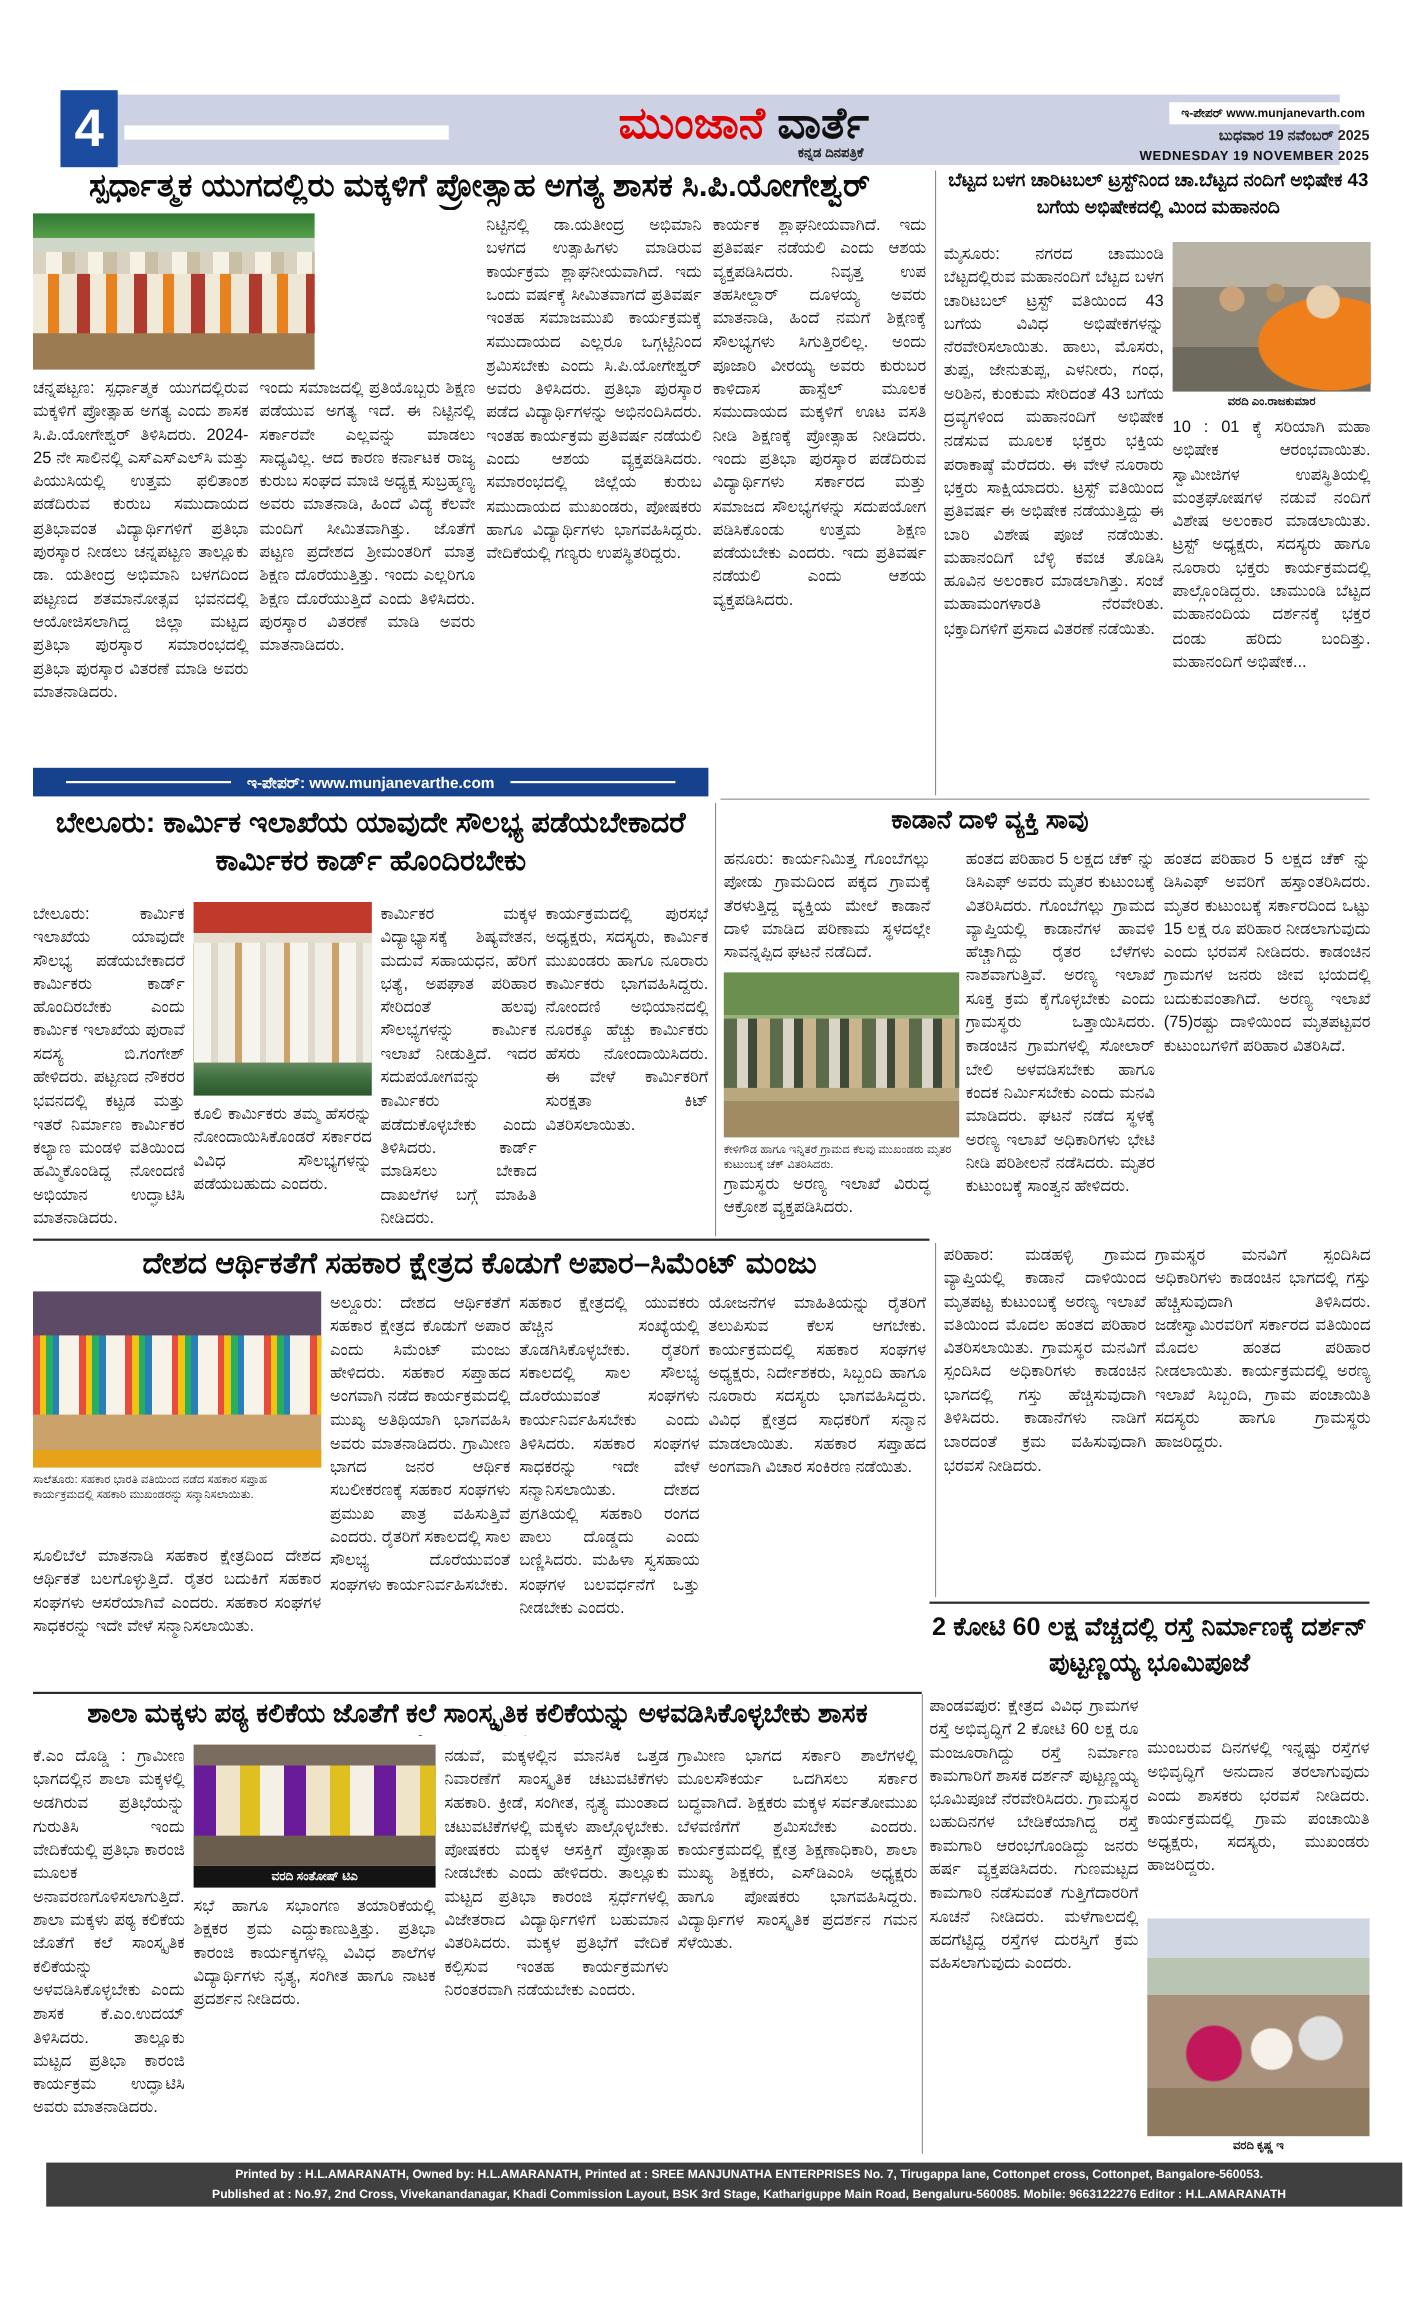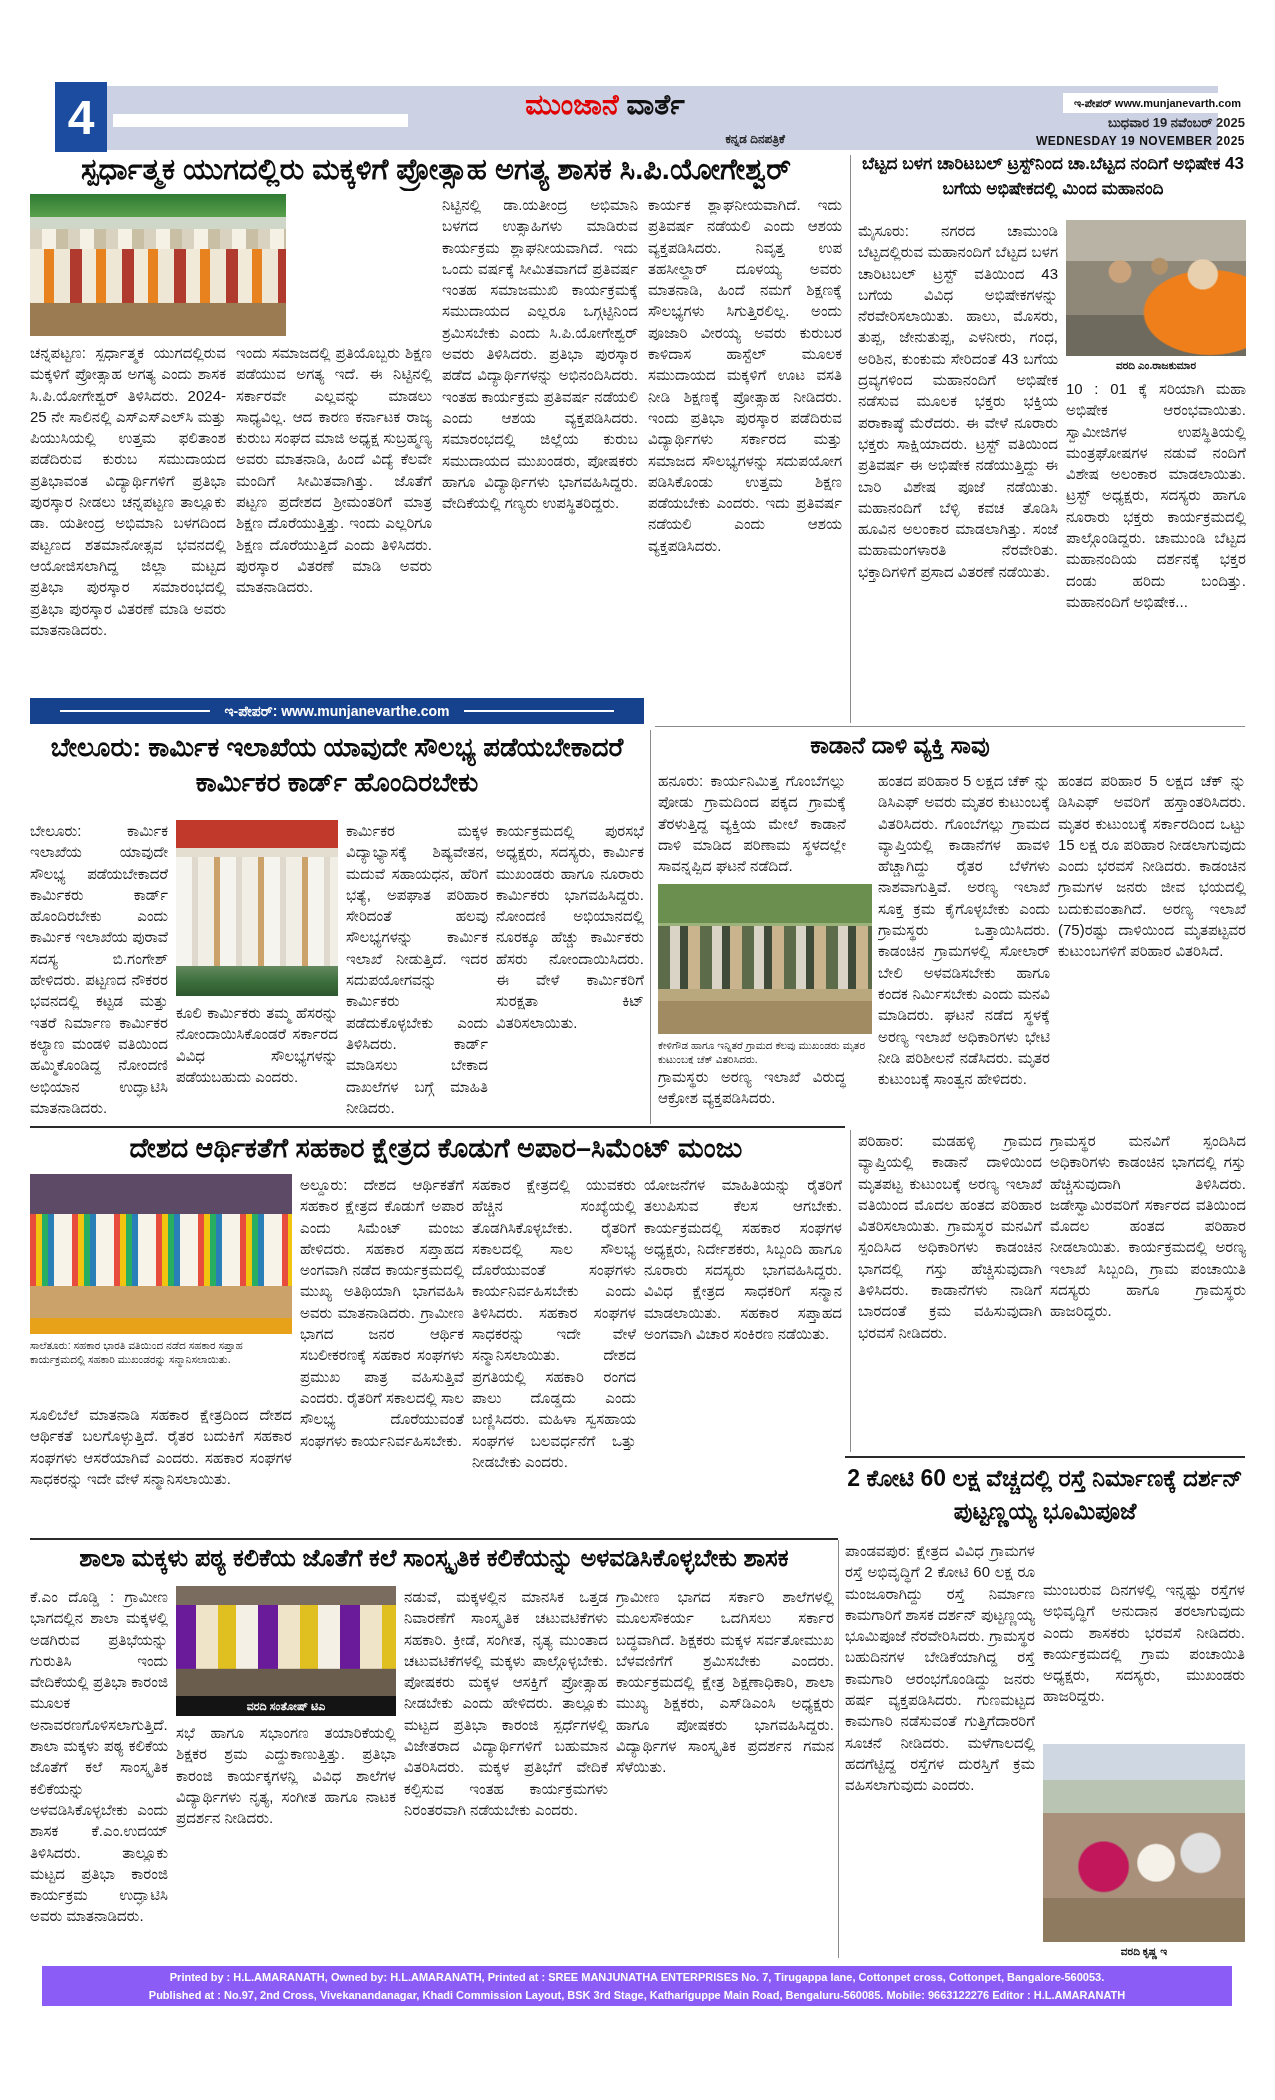--- a/index.html
+++ b/index.html
@@ -3,21 +3,21 @@
 <meta charset="utf-8">
 <style>
   html,body{margin:0;padding:0;background:#ffffff;}
   body{font-family:"Liberation Sans","DejaVu Sans",sans-serif;}
   #page{position:relative;width:1275px;height:2100px;background:#ffffff;overflow:hidden;}
   .abs{position:absolute;}
   
   .band{background:#ccd1e3;}
   .pageno{background:#1c4ca0;color:#ffffff;font-weight:bold;font-size:48px;display:flex;align-items:center;justify-content:center;}
   .whitebar{background:#ffffff;}
-  .masthead{text-align:center;font-weight:bold;font-size:28px;line-height:1.1;white-space:nowrap;}
+  .masthead{text-align:right;font-weight:bold;font-size:40px;line-height:1.1;white-space:nowrap;}
   .masthead .m1{color:#e00000;}
   .masthead .m2{color:#111111;}
   .mastsub{font-size:12px;font-weight:bold;color:#222;text-align:right;}
   .epaperbox{background:#ffffff;font-size:11px;font-weight:bold;color:#111;display:flex;align-items:center;justify-content:flex-end;padding-right:4px;box-sizing:border-box;}
   .kdate{font-size:13px;font-weight:bold;color:#222;text-align:right;}
   .edate{font-size:12px;font-weight:bold;color:#111;text-align:right;letter-spacing:0.5px;}
   
   .hl{font-weight:bold;color:#0d0d0d;text-align:center;overflow:hidden;}
   .hl1{font-size:29px;line-height:1.15;}
   .hl2{font-size:17px;line-height:1.45;}
@@ -61,21 +61,21 @@
   .ph-f{background:
     radial-gradient(circle at 30% 62%,#c2185b 0 13%,transparent 14%),
     radial-gradient(circle at 56% 60%,#f5f1e8 0 11%,transparent 12%),
     radial-gradient(circle at 78% 55%,#e0e0e0 0 10%,transparent 11%),
     linear-gradient(180deg,#cfd8e2 0 18%,#b9c4b2 18% 35%,#a8907a 35% 78%,#8d7a5f 78%);}
   .ph-g{background:
     repeating-linear-gradient(90deg,#6a1b9a 0 20px,#efe4c8 20px 42px,#e0c020 42px 60px,#f5f0e6 60px 82px) 0 42%/100% 58% no-repeat,
     linear-gradient(180deg,#7a6d5f 0 28%,#9a8d7c 28% 58%,#6b5d4e 58%);}
   .capstrip{background:#141414;color:#ffffff;font-size:11px;font-weight:bold;display:flex;align-items:center;justify-content:center;}
   
-  .footer{background:#8b5cf6;color:#ffffff;text-align:center;font-size:11px;font-weight:bold;line-height:1.65;display:flex;flex-direction:column;justify-content:center;}
+  .footer{background:#404040;color:#ffffff;text-align:center;font-size:11px;font-weight:bold;line-height:1.65;display:flex;flex-direction:column;justify-content:center;padding-left:44px;}
 </style>
 </head>
 <body>
 
 <div id="page">
 
   <div class="abs band" style="left:55px;top:86px;width:1163px;height:64px;"></div>
   <div class="abs pageno" style="left:55px;top:82px;width:52px;height:70px;">4</div>
   <div class="abs whitebar" style="left:113px;top:114px;width:295px;height:13px;"></div>
   <div class="abs masthead" style="left:420px;top:90px;width:370px;">

